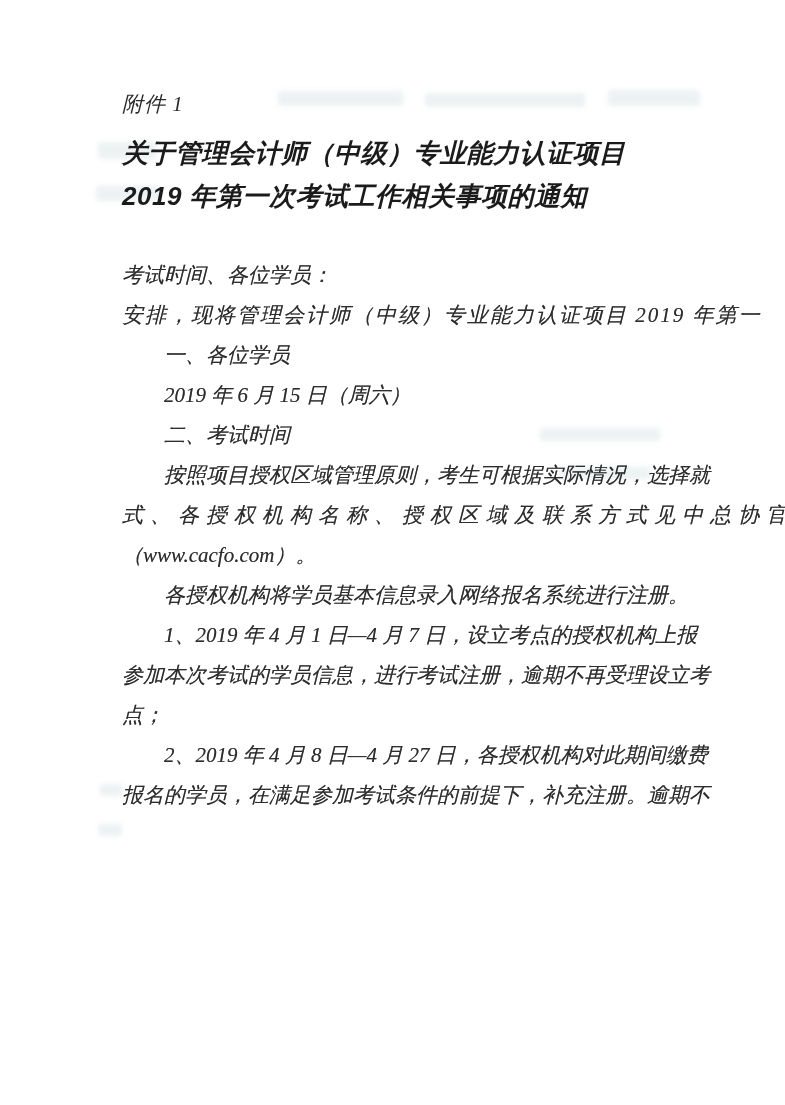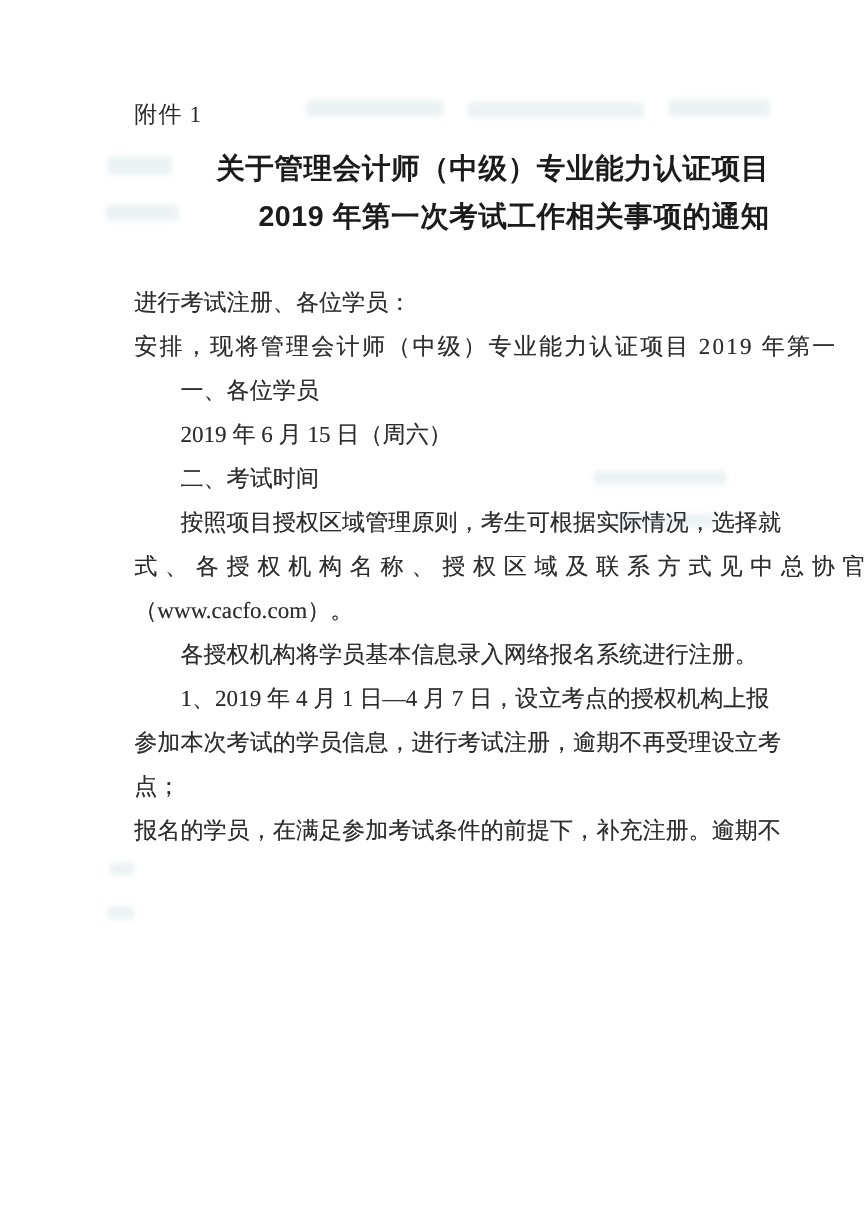--- a/index.html
+++ b/index.html
@@ -8,20 +8,21 @@
     background: #ffffff;
   }
   .page {
     position: relative;
     width: 785px;
     height: 955px;
     background: #ffffff;
     overflow: hidden;
     font-family: "Liberation Serif", "DejaVu Serif", serif;
     color: #2d2d2d;
+    font-style: italic;
   }
   
   .bleed {
     position: absolute;
     background: #dde7e9;
     opacity: 0.55;
     filter: blur(2.5px);
     border-radius: 3px;
     pointer-events: none;
   }
@@ -31,21 +32,21 @@
     top: 90px;
     font-size: 21px;
     letter-spacing: 1px;
     color: #2b2b2b;
   }
   .title-block {
     position: absolute;
     left: 122px;
     right: 85px;
     top: 132px;
-    text-align: right;
+    text-align: left;
     font-family: "Liberation Sans", "DejaVu Sans", sans-serif;
     font-weight: 700;
     font-size: 26px;
     line-height: 43px;
     color: #1b1b1b;
     letter-spacing: 0.5px;
   }
   .body-text {
     position: absolute;
     left: 122px;
@@ -90,30 +91,31 @@
   <div class="bleed" style="left:98px; top:824px; width:24px; height:12px;"></div>
 
   <div class="attachment">附件 1</div>
 
   <div class="title-block">
     <div>关于管理会计师（中级）专业能力认证项目</div>
     <div>2019 年第一次考试工作相关事项的通知</div>
   </div>
 
   <div class="body-text">
-    <div class="line">进行考试注册、各位学员：</div>
+    <div class="line">考试时间、各位学员：</div>
     <div class="line spread-sm">安排，现将管理会计师（中级）专业能力认证项目 2019 年第一</div>
     <div class="line indent">一、各位学员</div>
     <div class="line indent">2019 年 6 月 15 日（周六）</div>
     <div class="line indent">二、考试时间</div>
     <div class="line indent">按照项目授权区域管理原则，考生可根据实际情况，选择就</div>
     <div class="line spread-lg">式、各授权机构名称、授权区域及联系方式见中总协官网</div>
     <div class="line">（www.cacfo.com）。</div>
     <div class="line indent">各授权机构将学员基本信息录入网络报名系统进行注册。</div>
     <div class="line indent">1、2019 年 4 月 1 日—4 月 7 日，设立考点的授权机构上报</div>
     <div class="line">参加本次考试的学员信息，进行考试注册，逾期不再受理设立考</div>
     <div class="line">点；</div>
+    <div class="line indent">2、2019 年 4 月 8 日—4 月 27 日，各授权机构对此期间缴费</div>
     <div class="line">报名的学员，在满足参加考试条件的前提下，补充注册。逾期不</div>
   </div>
 
   <div class="page-number">1</div>
 
 </div>
 
 </body></html>

